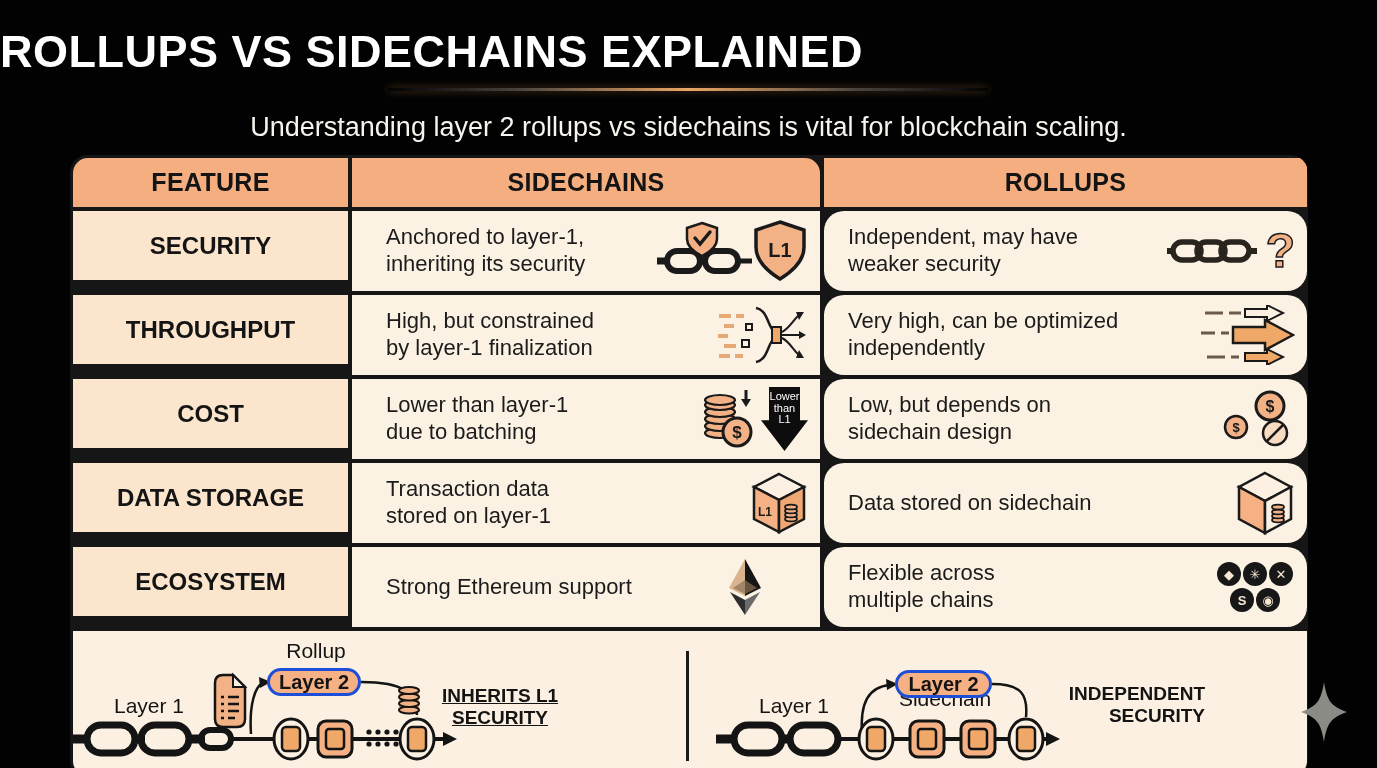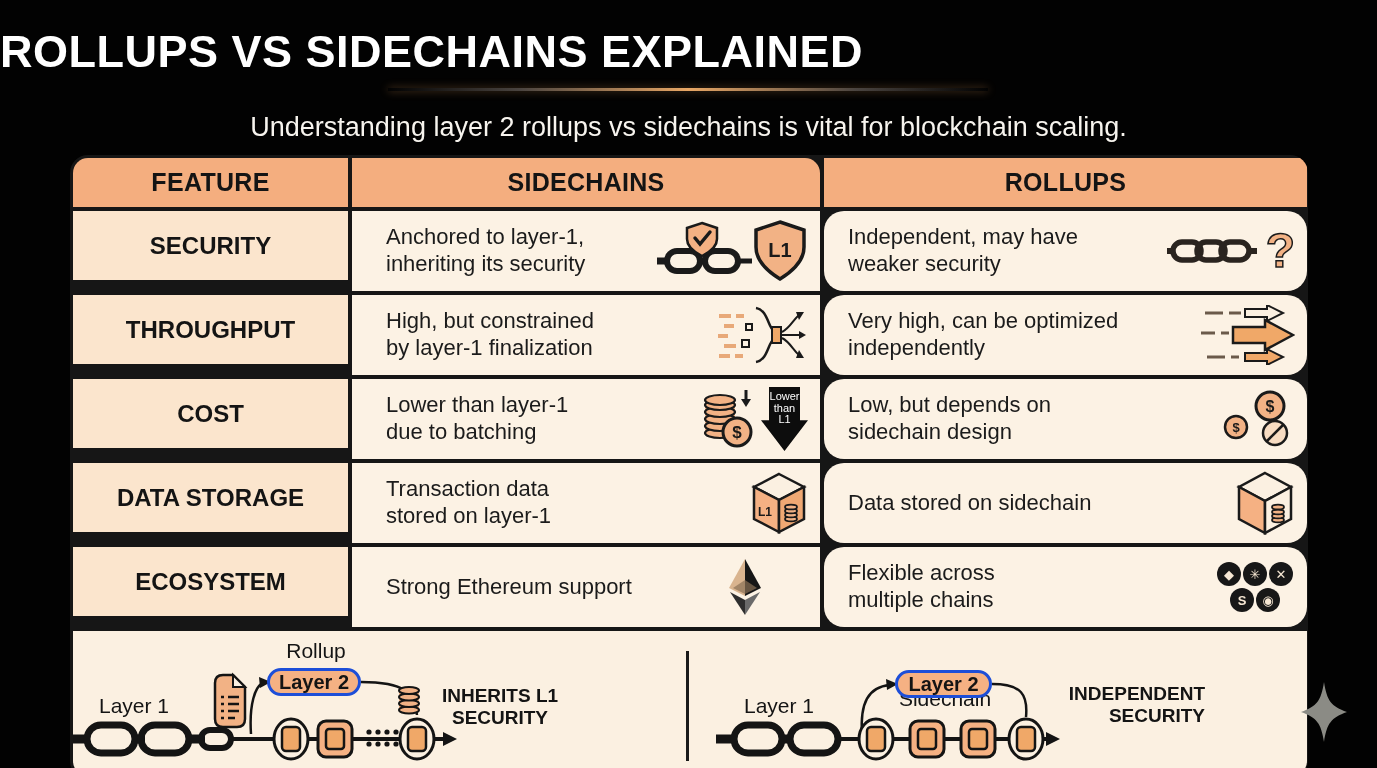--- a/index.html
+++ b/index.html
@@ -64,21 +64,21 @@
   
   .panel {
     grid-column:1 / -1; height:145px; background:#FBF0E1; position:relative;
     border-radius:0 0 15px 15px;
   }
   .half { position:absolute; top:0; width:487px; height:145px; }
   .half.left { left:0; } .half.right { left:617px; }
   .vdivider { position:absolute; left:613px; top:20px; width:3px; height:110px; background:#1a1a1a; }
   .dsvg { position:absolute; left:0; top:0; }
   .diag-title { position:absolute; top:8px; text-align:center; font-size:21px; font-weight:500; color:#141414; }
-  .l1-label { position:absolute; top:63px; width:100px; font-size:21px; font-weight:500; color:#141414; }
+  .l1-label { position:absolute; top:63px; width:100px; text-align:center; font-size:21px; font-weight:500; color:#141414; }
   .pill {
     position:absolute; background:#F5B183; border:3px solid #1d4ed8; border-radius:16px;
     display:flex; align-items:center; justify-content:center;
     font-size:20px; font-weight:700; color:#141414;
   }
   .caption {
     position:absolute; width:176px; text-align:center; font-size:19px; font-weight:800;
     color:#141414; line-height:1.18; white-space:pre-line;
   }
   .sparkle { position:absolute; left:1301px; top:682px; z-index:5; }
@@ -342,21 +342,21 @@
             <rect x="0" y="5" width="20" height="20" stroke="none"></rect>
             <ellipse cx="10" cy="25" rx="10" ry="3.6"></ellipse>
             <ellipse cx="10" cy="18.5" rx="10" ry="3.6"></ellipse>
             <ellipse cx="10" cy="12" rx="10" ry="3.6"></ellipse>
             <ellipse cx="10" cy="5.5" rx="10" ry="3.6"></ellipse>
           </g>
         </svg>
         <div class="diag-title" style="left:183px; width:120px;">Rollup</div>
         <div class="pill" style="left:194px; top:37px; width:94px; height:28px;">Layer 2</div>
         <div class="l1-label" style="left:26px;">Layer 1</div>
-        <div class="caption" style="left:339px; top:54px;">INHERITS L1
+        <div class="caption" style="left:339px; top:54px;text-decoration:underline;">INHERITS L1
 SECURITY</div>
       </div>
 
       <div class="vdivider"></div>
 
       <div class="half right">
         <svg class="dsvg" width="615" height="145" viewBox="0 0 615 145">
           <g stroke="#141414" fill="none">
             <line x1="26" y1="108" x2="46" y2="108" stroke-width="9"></line>
             <rect x="44" y="94" width="48" height="28" rx="14" stroke-width="7"></rect>

